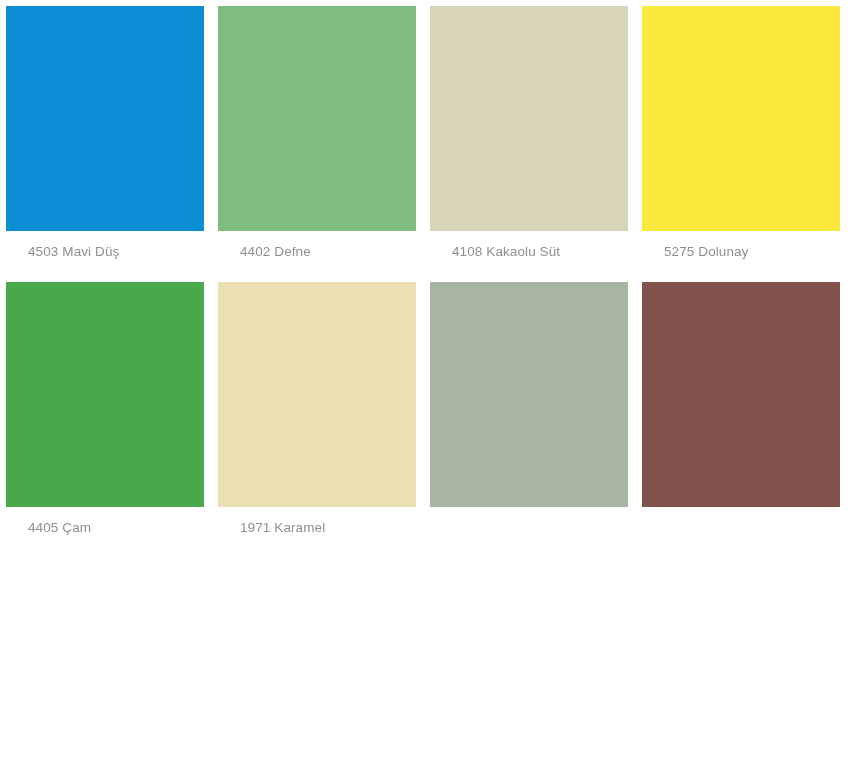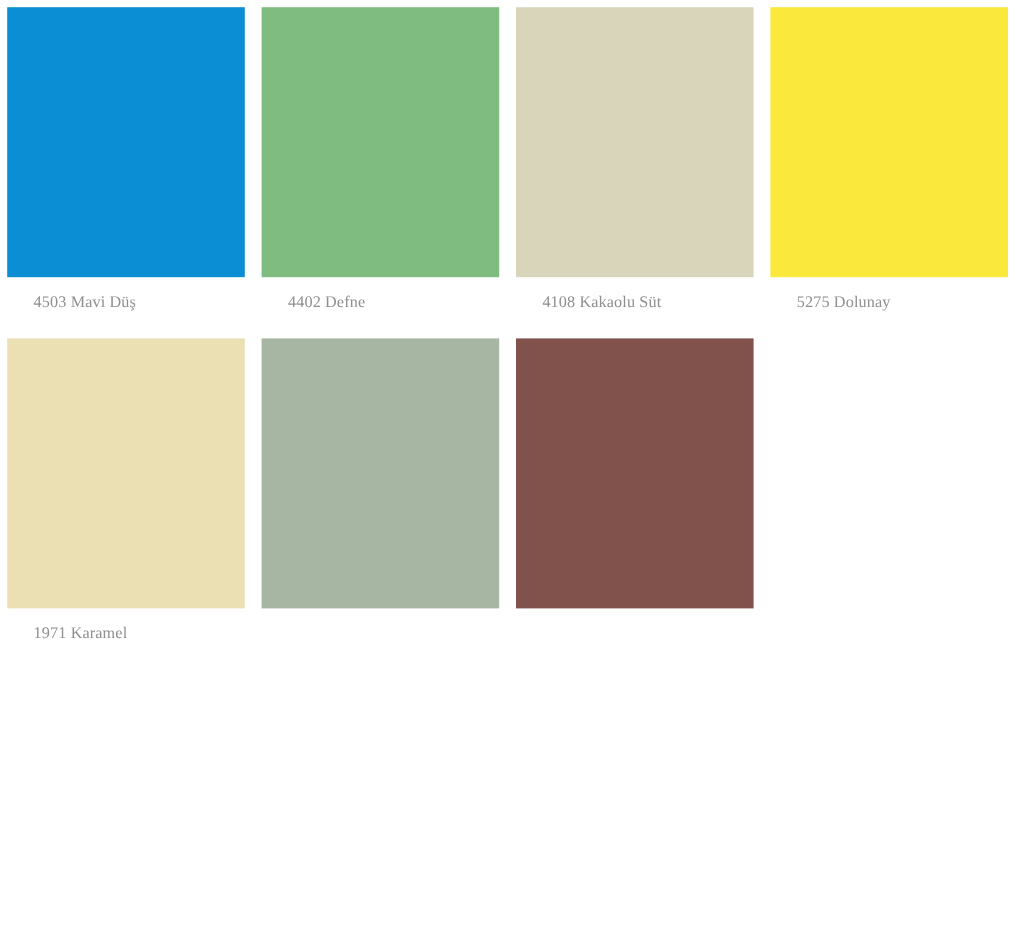--- a/index.html
+++ b/index.html
@@ -22,21 +22,20 @@
     display: grid;
     grid-template-columns: repeat(4, 198px);
     grid-auto-rows: auto;
     column-gap: 14px;
     row-gap: 11px;
   }
 
   .swatch-card {
     width: 224px;
     display: block;
-    font-family: Liberation Serif, serif;
   }
 
   .swatch-chip {
     width: 198px;
     height: 225px;
     display: block;
     border: 0;
     padding: 0;
   }
 
@@ -69,20 +68,24 @@
     <div class="swatch-chip" style="background-color: rgb(216, 213, 187);"></div>
     <span class="swatch-label">4108 Kakaolu Süt</span>
   </div>
 
   <div class="swatch-card">
     <div class="swatch-chip" style="background-color: rgb(250, 233, 60);"></div>
     <span class="swatch-label">5275 Dolunay</span>
   </div>
 
 
+  <div class="swatch-card">
+    <div class="swatch-chip" style="background-color: rgb(75, 167, 75);"></div>
+    <span class="swatch-label">4405 Çam</span>
+  </div>
 
   <div class="swatch-card">
     <div class="swatch-chip" style="background-color: rgb(235, 223, 180);"></div>
     <span class="swatch-label">1971 Karamel</span>
   </div>
 
   <div class="swatch-card">
     <div class="swatch-chip" style="background-color: rgb(167, 181, 163);"></div>
   </div>
 

